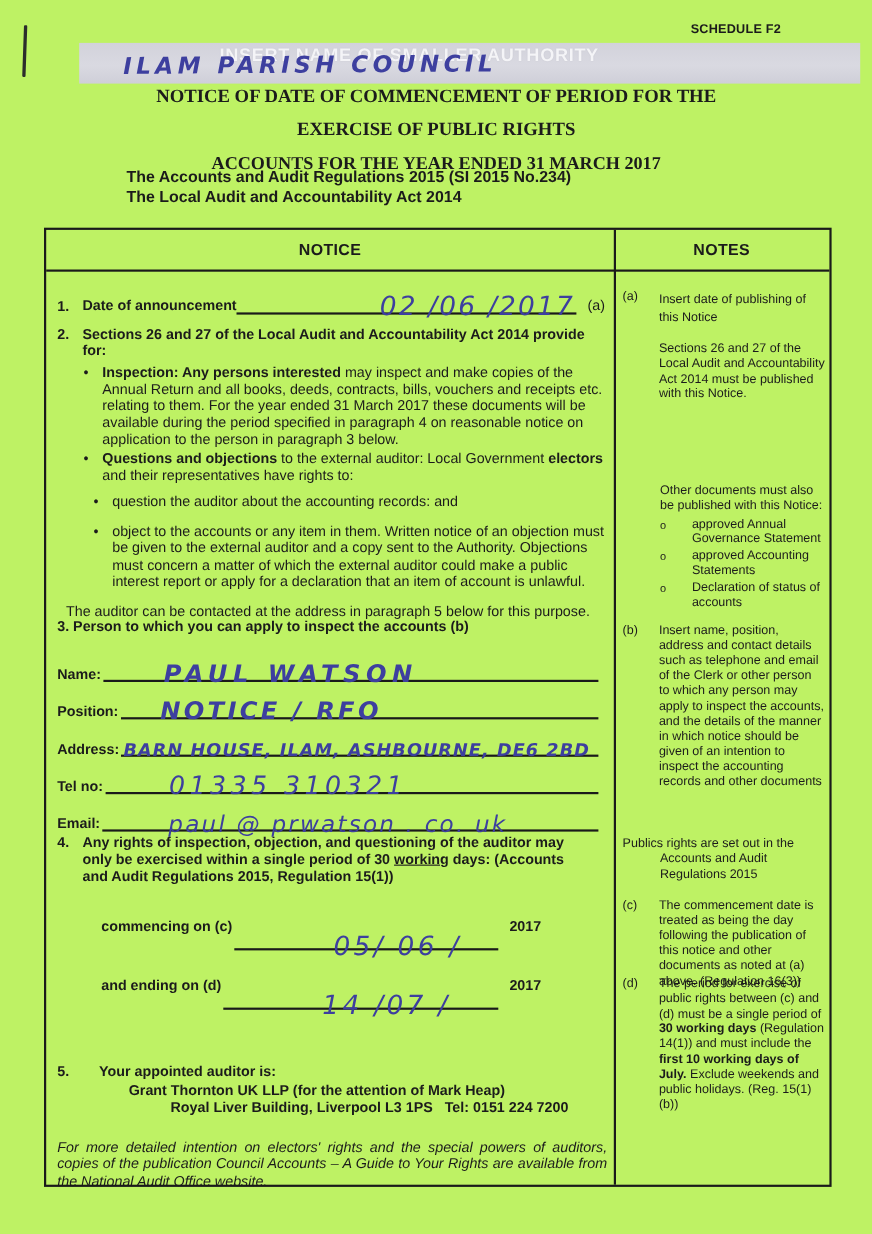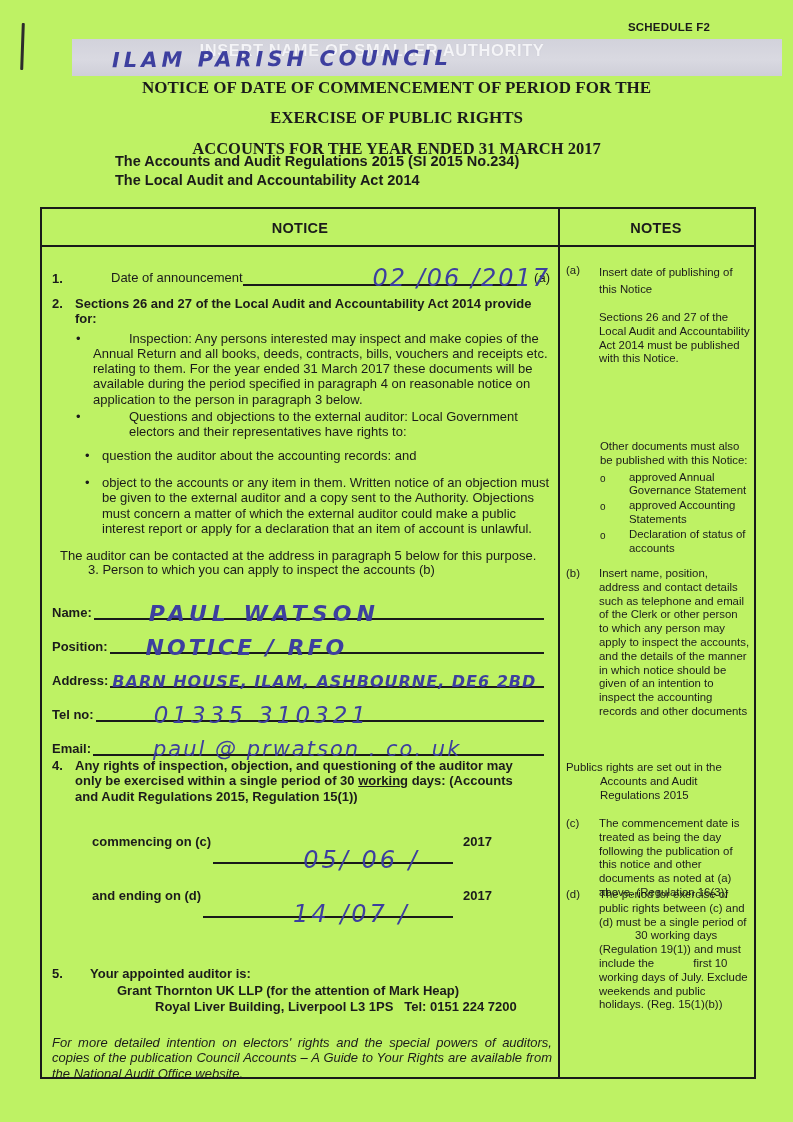--- a/index.html
+++ b/index.html
@@ -36,21 +36,21 @@
     font-size:14.5px; font-weight:bold; letter-spacing:.3px; }
   .th-notes { position:absolute; left:516px; top:0; width:196px; height:38px;
     display:flex; align-items:center; justify-content:center;
     font-size:14.5px; font-weight:bold; letter-spacing:.3px; }
   .col-divider { position:absolute; left:516px; top:0; width:2px; height:868px; background:#1a1a1a; }
   .cell-notice { position:absolute; left:0; top:38px; width:516px; height:830px; }
   .cell-notes { position:absolute; left:518px; top:38px; width:194px; height:830px;
     font-size:11.4px; line-height:13.8px; }
   
   .nb { position:absolute; left:10px; width:498px; font-size:13px; line-height:15.3px; }
-  .b { font-weight:normal;margin-left:36px; }
+  .b { font-weight:bold; }
   .u { text-decoration:underline; }
   .row1 { display:flex; align-items:flex-end; }
   .num { width:23px; font-weight:bold; flex:0 0 auto; }
   .fill { flex:1 1 auto; border-bottom:2px solid #1a1a1a; position:relative; height:26px; }
   .row1 .hw { position:absolute; left:130px; bottom:-2px; font-size:24px; letter-spacing:2px; }
   .ref-a { width:26px; text-align:right; flex:0 0 auto; }
   .bullet { display:flex; margin-top:4px; }
   .bullet .mark { width:17px; flex:0 0 auto; text-align:left; }
   .bullet .btext { flex:1; }
   .sub { margin-left:33px; }
@@ -249,18 +249,18 @@
 
       <div class="hang" style="top:514px;">Publics rights are set out in the Accounts and Audit Regulations 2015</div>
 
       <div class="note" style="top:570px;">
         <span class="nref">(c)</span>
         <span class="ntext">The commencement date is treated as being the day following the publication of this notice and other documents as noted at (a) above. (Regulation 16(3))</span>
       </div>
 
       <div class="note" style="top:641px;">
         <span class="nref">(d)</span>
-        <span class="ntext"><span>The period for exercise of public rights between (c) and (d) must be a single period of </span><span class="b">30 working days</span><span> (Regulation 19(1)) and must include the </span><span class="b">first 10 working days of July.</span><span> Exclude weekends and public holidays. (Reg. 15(1)(b))</span></span>
+        <span class="ntext"><span>The period for exercise of public rights between (c) and (d) must be a single period of </span><span class="b">30 working days</span><span> (Regulation 14(1)) and must include the </span><span class="b">first 10 working days of July.</span><span> Exclude weekends and public holidays. (Reg. 15(1)(b))</span></span>
       </div>
 
     </div>
   </div>
 </div>
 
 </body></html>

